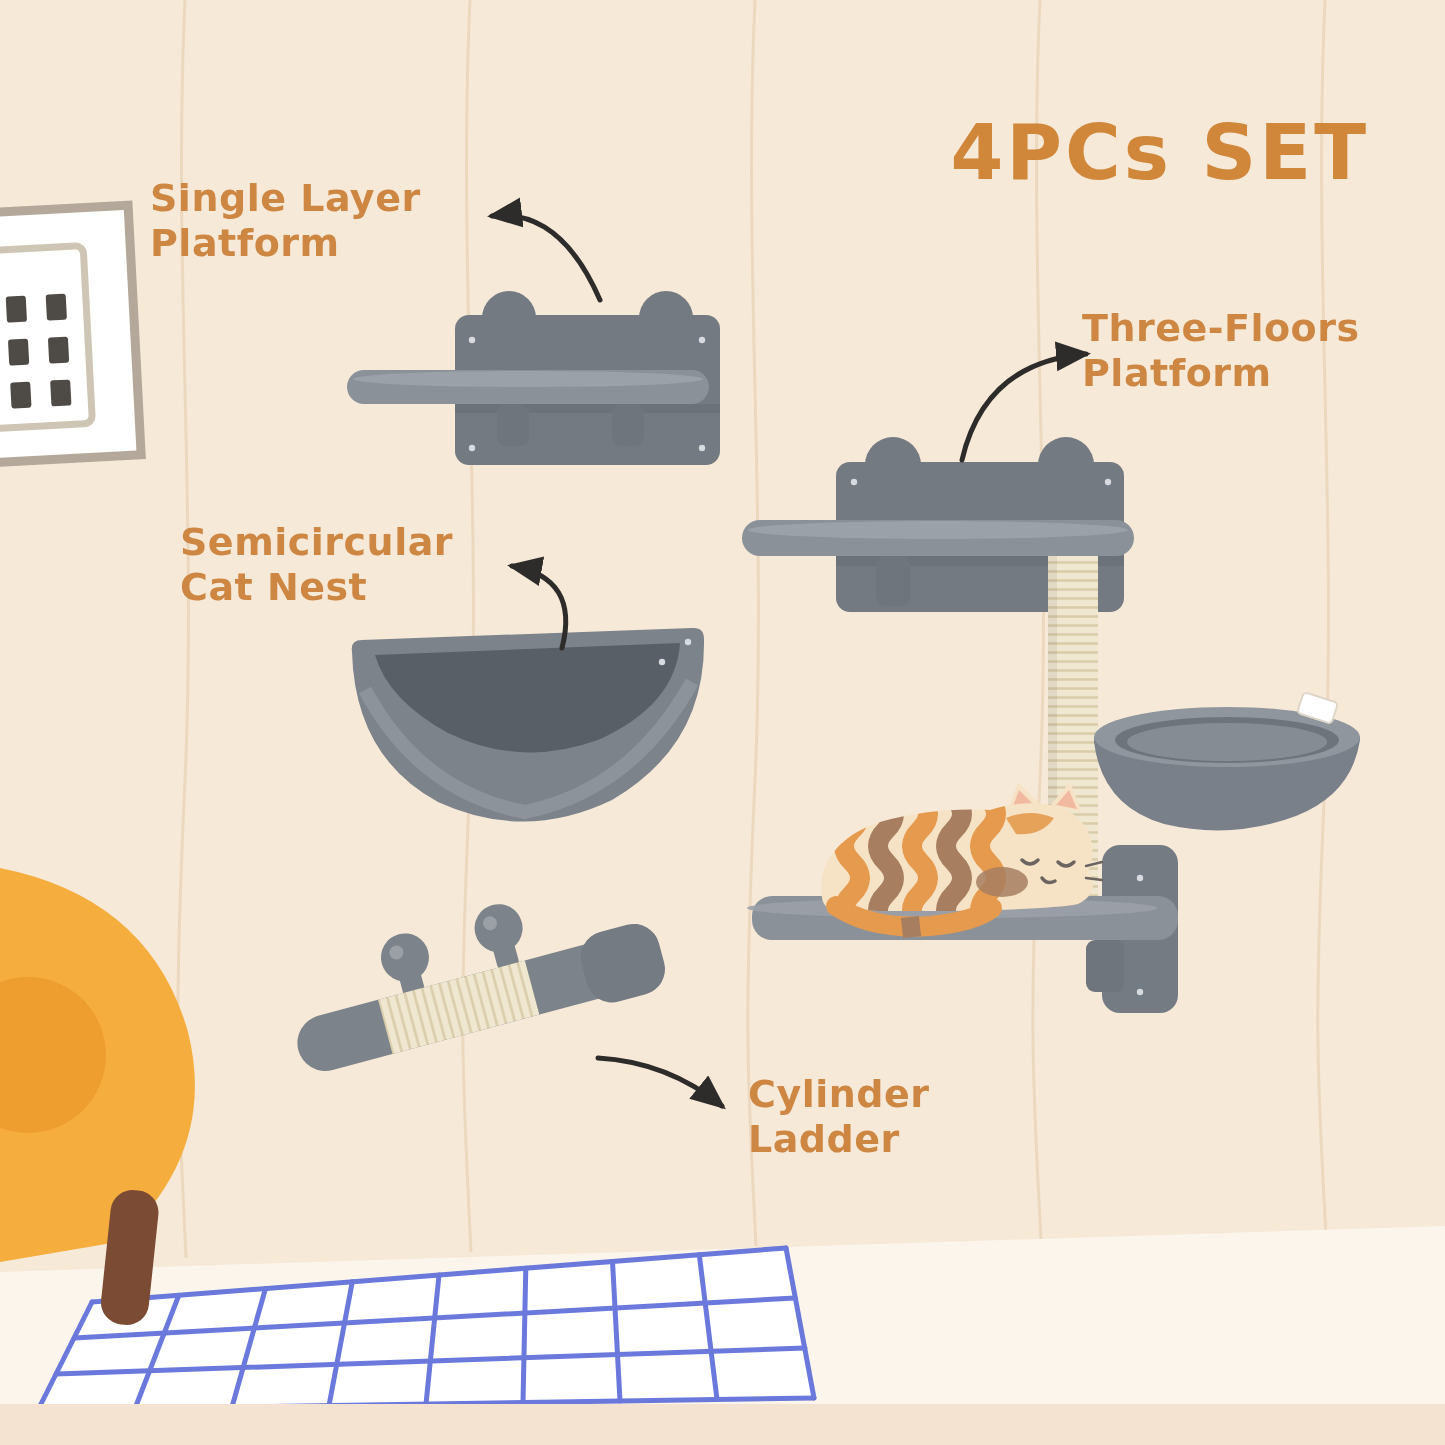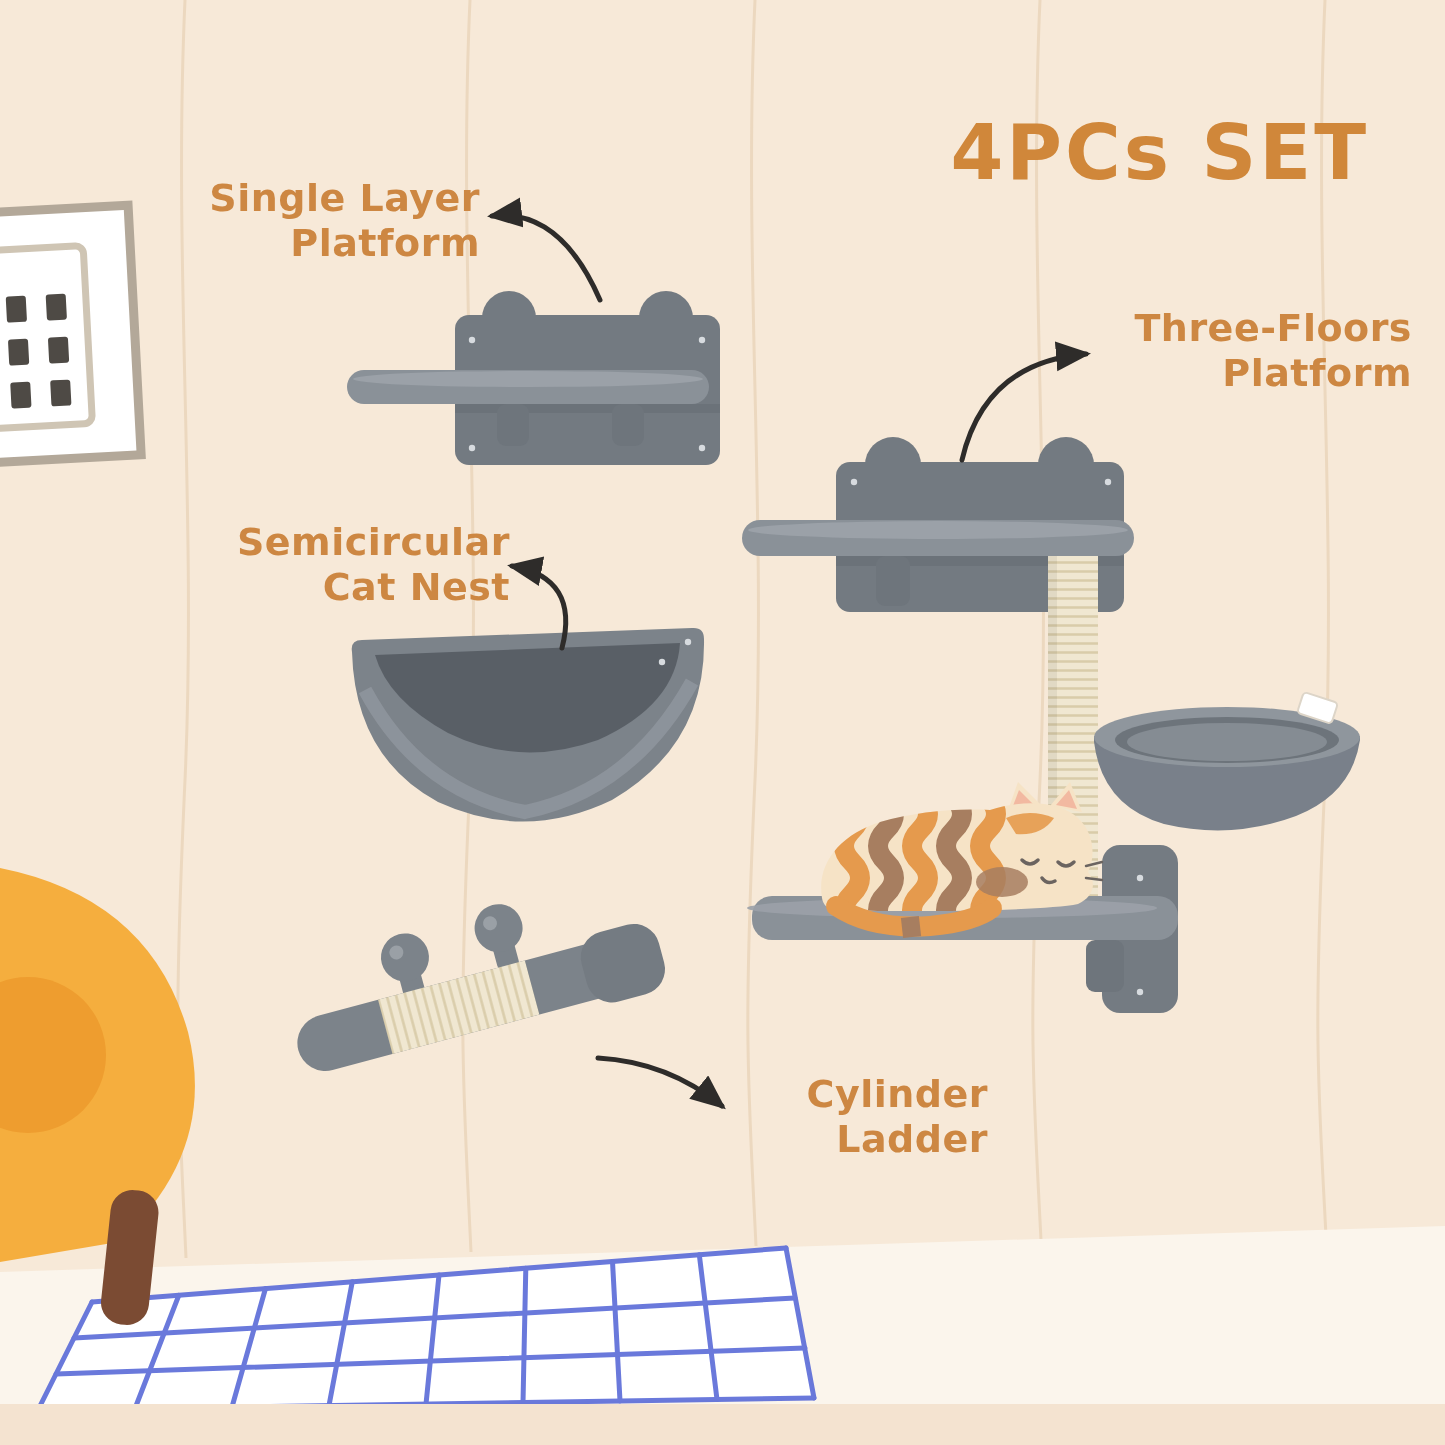--- a/index.html
+++ b/index.html
@@ -1,19 +1,19 @@
 <!DOCTYPE html>
 <html><head>
 <meta charset="utf-8">
 <style>
   html,body{margin:0;padding:0;background:#f7e9d8;}
   .stage{position:relative;width:1445px;height:1445px;overflow:hidden;
          background:#f7e9d8;font-family:"DejaVu Sans",sans-serif;padding-left:36px;}
   .stage > svg{position:absolute;left:0;top:0;}
-  .caption{position:absolute;color:#cd8742;font-weight:bold;text-align:right;
+  .caption{position:absolute;color:#cd8742;font-weight:bold;text-align:left;
            font-size:38px;line-height:1.18;letter-spacing:.5px;z-index:5;}
   .title{position:absolute;color:#d0873a;font-weight:bold;font-size:76px;
          letter-spacing:3px;white-space:nowrap;z-index:5;}
   #cap-single{left:150px;top:176px;width:330px;}
   #cap-three{left:1082px;top:306px;width:330px;}
   #cap-semi{left:180px;top:520px;width:330px;}
   #cap-cyl{left:748px;top:1072px;width:240px;}
   #main-title{top:108px;right:112px;}
 </style>
 </head>

